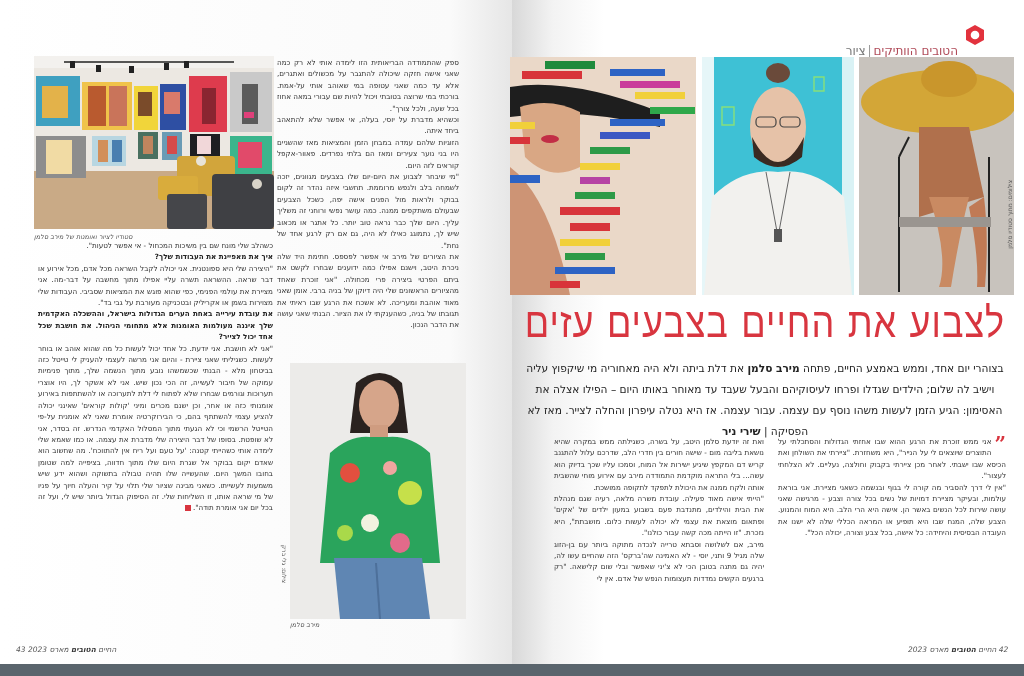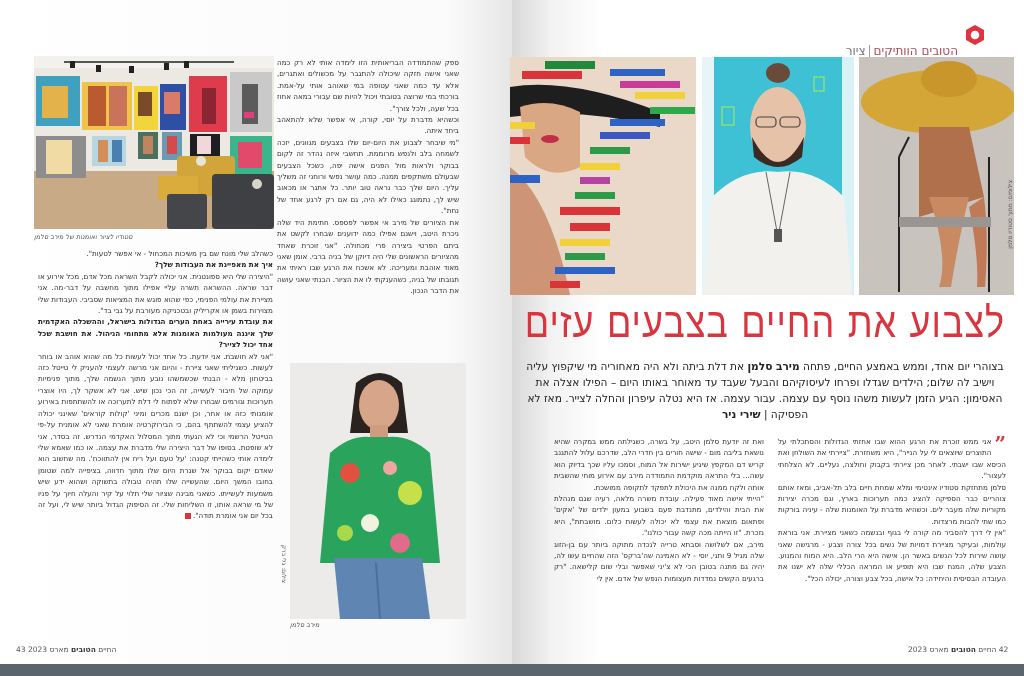--- a/index.html
+++ b/index.html
@@ -37,30 +37,30 @@
 
     
     .title {
       position: absolute; left: 520px; top: 300px; width: 490px; text-align: center;
       font-family: "DejaVu Sans", sans-serif; font-size: 36px; line-height: 46px;
       color: #d8353f; direction: rtl; letter-spacing: 1px; font-weight: 300;
       transform: scaleY(1.15);
     }
     .lead {
       position: absolute; left: 520px; top: 358px; width: 490px; direction: rtl; text-align: center;
-      font-size: 10.6px; line-height: 16px; color: #222;
+      font-size: 10.6px; line-height: 21px; color: #222;
     }
     .lead b { font-weight: bold; }
 
     .col { position: absolute; direction: rtl; text-align: justify; font-size: 7.2px; line-height: 11.4px; color: #333; }
     .col p { margin: 0; }
     .col b { font-weight: bold; color: #222; }
     .quote-mark { color: #d8353f; font-size: 20px; font-weight: bold; float: right; line-height: 16px; margin-left: 3px; font-family: "DejaVu Serif", serif; }
 
-    .folio { position: absolute; top: 645px; font-size: 7.5px; color: #555; direction: rtl; white-space: nowrap; }
+    .folio { position: absolute; top: 645px; font-size: 7.5px; color: #555; direction: rtl; white-space: nowrap; font-style: italic; }
     .folio b { color: #333; }
 
     
     .studio { position: absolute; left: 34px; top: 56px; width: 240px; height: 173px; overflow: hidden; background: #e8e4df; }
     .caption { position: absolute; font-size: 6.5px; color: #555; direction: rtl; white-space: nowrap; font-style: italic; }
 
     
     .portrait { position: absolute; left: 290px; top: 363px; width: 176px; height: 256px; background: #ecebe9; overflow: hidden; }
 
     .end-square { display: inline-block; width: 6px; height: 6px; background: #d8353f; vertical-align: middle; margin-right: 2px; }
@@ -115,31 +115,32 @@
         <rect x="143" y="100" width="58" height="40" rx="4" fill="#d2a53b"></rect>
         <rect x="124" y="120" width="40" height="24" rx="3" fill="#d9ac3c"></rect>
         <rect x="178" y="118" width="62" height="55" rx="4" fill="#3f4044"></rect>
         <rect x="133" y="138" width="40" height="35" rx="3" fill="#45464a"></rect>
         <circle cx="167" cy="105" r="5" fill="#e8e3d8"></circle>
           <circle cx="223" cy="128" r="5" fill="#d8d3c8"></circle>
       </svg>
     </div>
     <div class="caption" style="left:34px; top:233px;">סטודיו לציור ואומנות של מירב סלמן</div>
 
-    <div class="col" style="left:38px; top:248px; width:235px;">
+    <div class="col" style="left:38px; top:240px; width:235px;">
       <p>כשהלב שלי מונח שם בין משיכות המכחול - אי אפשר לטעות".</p>
       <p><b>איך את מאפיינת את העבודות שלך?</b></p>
       <p>"היצירה שלי היא ספונטנית. אני יכולה לקבל השראה מכל אדם, מכל אירוע או דבר שראה. ההשראה תשרה עליי אפילו מתוך מחשבה על דבר-מה. אני מציירת את עולמי הפנימי, כפי שהוא פוגש את המציאות שסביבי. העבודות שלי מצוירות בשמן או אקריליק ובטכניקה מעורבת על גבי בד".</p>
       <p><b>את עובדת עירייה באחת הערים הגדולות בישראל, וההשכלה האקדמית שלך איננה מעולמות האומנות אלא מתחומי הניהול. את חושבת שכל אחד יכול לצייר?</b></p>
       <p><span>"אני לא חושבת. אני יודעת. כל אחד יכול לעשות כל מה שהוא אוהב או בוחר לעשות. כשגיליתי שאני ציירת - והיום אני מרשה לעצמי להעניק לי טייטל כזה בביטחון מלא - הבנתי שכשמשהו נובע מתוך הנשמה שלך, מתוך פנימיות עמוקה של חיבור לעשייה, זה הכי נכון שיש. אני לא אשקר לך, היו אוצרי תערוכות וגורמים שבחרו שלא לפתוח לי דלת לתערוכה או להשתתפות באירוע אומנותי כזה או אחר, וכן ישנם מכרים ומיני 'קולות קוראים' שאינני יכולה להציע עצמי להשתתף בהם, כי הבירוקרטיה אומרת שאני לא אומנית על-פי הטייטל הרשמי וכי לא הגעתי מתוך המסלול האקדמי הנדרש. זה בסדר, אני לא שופטת. בסופו של דבר היצירה שלי מדברת את עצמה. או כמו שאמא שלי לימדה אותי כשהייתי קטנה: 'על טעם ועל ריח אין להתווכח'. מה שחשוב הוא שאדם יקום בבוקר אל שגרת היום שלו מתוך חדווה, בציפייה למה שטומן בחובו המשך היום. שהעשייה שלו תהיה טבולה בתשוקה ושהוא ידע שיש משמעות לעשייתו. כשאני מבינה שציור שלי תלוי על קיר והעלה חיוך על פניו של מי שראה אותו, זו השליחות שלי. זה הסיפוק הגדול ביותר שיש לי, ועל זה בכל יום אני אומרת תודה".</span><span class="end-square"></span></p>
     </div>
 
     <div class="col" style="left:277px; top:57px; width:182px;">
       <p>ספק שהתמודדה הבריאותית הזו לימדה אותי לא רק כמה שאני אישה חזקה שיכולה להתגבר על מכשולים ואתגרים, אלא עד כמה שאני עטופה במי שאוהב אותי על-אמת. בורכתי במי שרוצה בטובתי ויכול להיות שם עבורי במאה אחוז בכל שעה, ולכל צורך".</p>
-      <p>וכשהיא מדברת על יוסי, קורה, אי אפשר שלא להתאהב ביחד איתה.</p>
+      <p>וכשהיא מדברת על יוסי, בעלה, אי אפשר שלא להתאהב ביחד איתה.</p>
+      <p>הזוגיות שלהם עמדה במבחן הזמן והמציאות מאז שהשניים היו בני נוער צעירים ומאז הם בלתי נפרדים. פאוור-אקפל קוראים לזה היום.</p>
       <p>"מי שיבחר לצבוע את היום-יום שלו בצבעים מגוונים, יזכה לשמחה בלב ולנפש מרוממת. תחשבי איזה נהדר זה לקום בבוקר ולראות מול הפנים אישה יפה, כשכל הצבעים שבעולם משתקפים ממנה. כמה עושר נפשי ורוחני זה משליך עליך. היום שלך כבר נראה טוב יותר. כל אתגר או מכאוב שיש לך, נתמוגג כאילו לא היה, גם אם רק לרגע אחד של נחת".</p>
       <p>את הציורים של מירב אי אפשר לפספס. חתימת היד שלה ניכרת היטב, וישנם אפילו כמה ידוענים שבחרו לקשט את ביתם הפרטי ביצירה פרי מכחולה. "אני זוכרת שאחד מהציורים הראשונים שלי היה דיוקן של בניה ברבי. אומן שאני מאוד אוהבת ומעריכה. לא אשכח את הרגע שבו ראיתי את תגובתו של בניה, כשהענקתי לו את הציור. הבנתי שאני עושה את הדבר הנכון.</p>
     </div>
 
     <div class="portrait">
       <svg width="176" height="256" viewBox="0 0 176 256">
         <rect width="176" height="256" fill="#ecebe9"></rect>
         <path d="M66 20 Q90 0 112 20 L118 70 L60 70 Z" fill="#2a221f"></path>
         <ellipse cx="89" cy="42" rx="20" ry="25" fill="#d6a58a"></ellipse>
         <rect x="80" y="62" width="18" height="16" fill="#cf9c80"></rect>
@@ -249,21 +250,20 @@
   <div class="vcredit" style="left:1006px; top:180px; transform: rotate(180deg);">צילומים: מתוך סטודיו סלמן</div>
 
   <div class="title">לצבוע את החיים בצבעים עזים</div>
 
   <div class="lead">
     <span>בצוהרי יום אחד, וממש באמצע החיים, פתחה </span><b>מירב סלמן</b><span> את דלת ביתה ולא היה מאחוריה מי שיקפוץ עליה וישיב לה שלום; הילדים שגדלו ופרחו לעיסוקיהם והבעל שעבד עד מאוחר באותו היום – הפילו אצלה את האסימון: הגיע הזמן לעשות משהו נוסף עם עצמה. עבור עצמה. אז היא נטלה עיפרון והחלה לצייר. מאז לא הפסיקה | </span><b>שירי ניר</b>
   </div>
 
   <div class="col" style="left:778px; top:436px; width:228px;">
     <p><span class="quote-mark">”</span><span>אני ממש זוכרת את הרגע ההוא שבו אחזתי הגדולות והסתכלתי על התוצרים שיוצאים לי על הנייר", היא משחזרת. "ציירתי את השולחן ואת הכיסא שבו ישבתי. לאחר מכן ציירתי בקבוק וחולצה, נעליים. לא הצלחתי לעצור".</span></p>
-    <p>סלמן מתחזקת סטודיו אינטימי ומלא שמחת חיים בלב תל-אביב, ומאז אותם צוהריים כבר הספיקה להציג כמה תערוכות בארץ, וגם מכרה יצירות מקוריות שלה מעבר לים. וכשהיא מדברת על האומנות שלה - עיניה בורקות כמו שתי להבות מרצדות.</p>
     <p>"אין לי דרך להסביר מה קורה לי בגוף ובנשמה כשאני מציירת. אני בוראת עולמות, ובעיקר מציירת דמויות של נשים בכל צורה וצבע - מרגישה שאני עושה שירות לכל הנשים באשר הן. אישה היא הרי הלב. היא המוח והמנוע. הצבע שלה, המנח שבו היא תופיע או המראה הכללי שלה לא ישנו את העובדה הבסיסית והיחידה: כל אישה, בכל צבע וצורה, יכולה הכל".</p>
   </div>
 
   <div class="col" style="left:554px; top:436px; width:210px;">
     <p>ואת זה יודעת סלמן היטב, על בשרה, כשגילתה ממש במקרה שהיא נושאת בליבה מום - שישה חורים בין חדרי הלב, שדרכם עלול להתגנב קריש דם המקפץ שיגיע ישירות אל המוח, וסמכו עליו שכך בדיוק הוא עשה... בלי התראה מוקדמת התמודדה מירב עם אירוע מוחי שהשבית אותה ולקח ממנה את היכולת לתפקד לתקופה ממושכת.</p>
     <p>"הייתי אישה מאוד פעילה. עובדת משרה מלאה, רעיה שגם מנהלת את הבית והילדים, מתנדבת פעם בשבוע במעון ילדים של 'אקים' ופתאום מוצאת את עצמי לא יכולה לעשות כלום. מושבתת", היא נזכרת. "זו הייתה מכה קשה עבור כולנו".</p>
     <p>מירב, אם לשלושה וסבתא טרייה לנכדה מתוקה ביותר עם בן-הזוג שלה מגיל 9 ותני, יוסי - לא האמינה שה'ברקס' הזה שהחיים עשו לה, יהיה גם מתנה בטובן הכי לא צ'יני שאפשר ובלי שום קלישאה. "רק ברגעים הקשים נמדדות תעצומות הנפש של אדם. אין לי</p>
   </div>
 
   <div class="folio" style="left:908px;">

